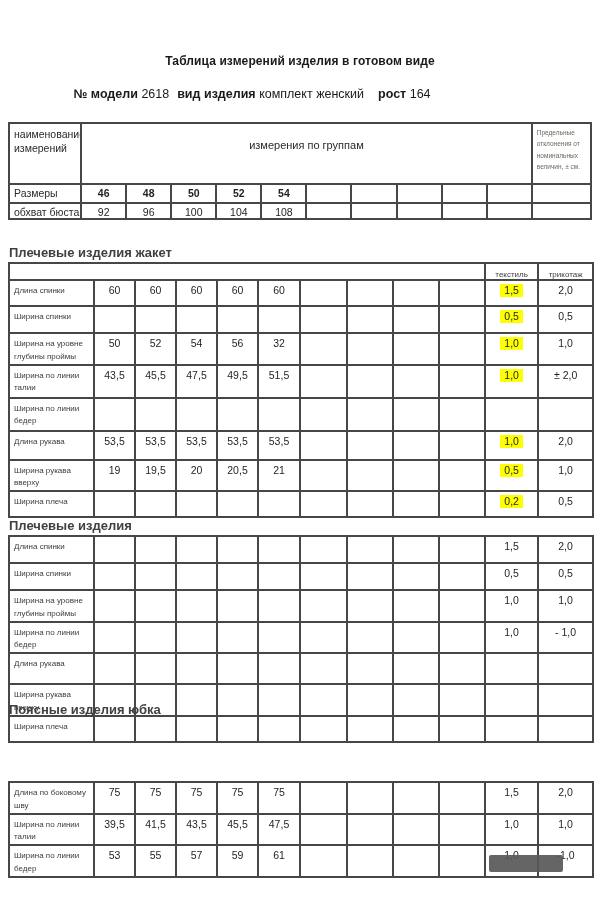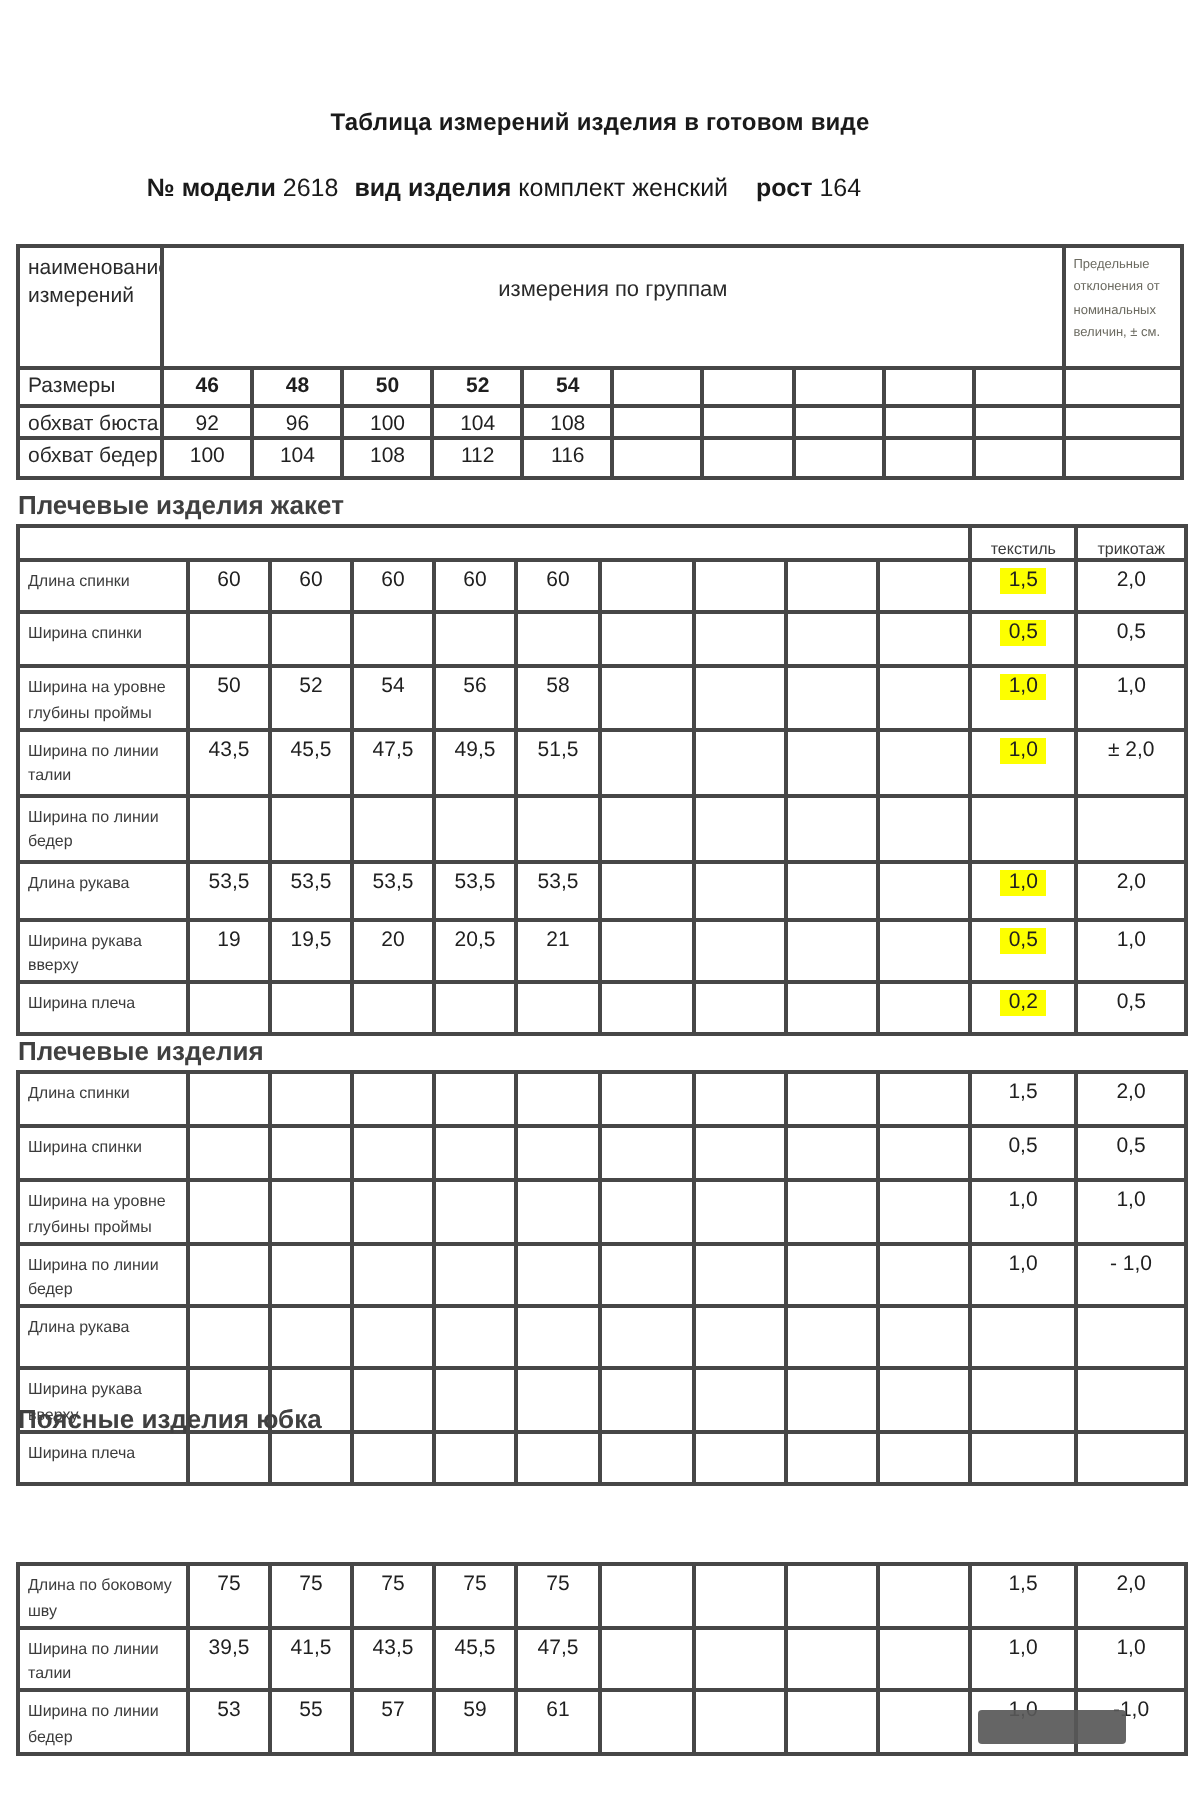--- a/index.html
+++ b/index.html
@@ -147,34 +147,20 @@
         <td class="t1-val">100</td>
         <td class="t1-val">104</td>
         <td class="t1-val">108</td>
         <td class="t1-val"></td>
         <td class="t1-val"></td>
         <td class="t1-val"></td>
         <td class="t1-val"></td>
         <td class="t1-val"></td>
         <td class="t1-val"></td>
       </tr>
-      <tr class="t1-row" style="height: 20px;">
-        <td class="t1-label">обхват бедер</td>
-        <td class="t1-val">100</td>
-        <td class="t1-val">104</td>
-        <td class="t1-val">108</td>
-        <td class="t1-val">112</td>
-        <td class="t1-val">116</td>
-        <td class="t1-val"></td>
-        <td class="t1-val"></td>
-        <td class="t1-val"></td>
-        <td class="t1-val"></td>
-        <td class="t1-val"></td>
-        <td class="t1-val"></td>
-      </tr>
     </tbody>
 </table>
 
 <div class="section-title" id="title-jacket">Плечевые изделия жакет</div>
 <table class="m-table" id="jacket-table">
   <colgroup>
     <col class="c-label">
     <col class="c-val">
       <col class="c-val">
       <col class="c-val">
@@ -222,21 +208,21 @@
         <td class="m-val"></td>
         <td class="m-val"><span class="hl">0,5</span></td>
         <td class="m-val">0,5</td>
       </tr>
       <tr style="height: 27px;">
         <td class="m-label">Ширина на уровне глубины проймы</td>
         <td class="m-val">50</td>
         <td class="m-val">52</td>
         <td class="m-val">54</td>
         <td class="m-val">56</td>
-        <td class="m-val">58</td>
+        <td class="m-val">32</td>
         <td class="m-val"></td>
         <td class="m-val"></td>
         <td class="m-val"></td>
         <td class="m-val"></td>
         <td class="m-val"><span class="hl">1,0</span></td>
         <td class="m-val">1,0</td>
       </tr>
       <tr style="height: 33px;">
         <td class="m-label">Ширина по линии талии</td>
         <td class="m-val">43,5</td>

